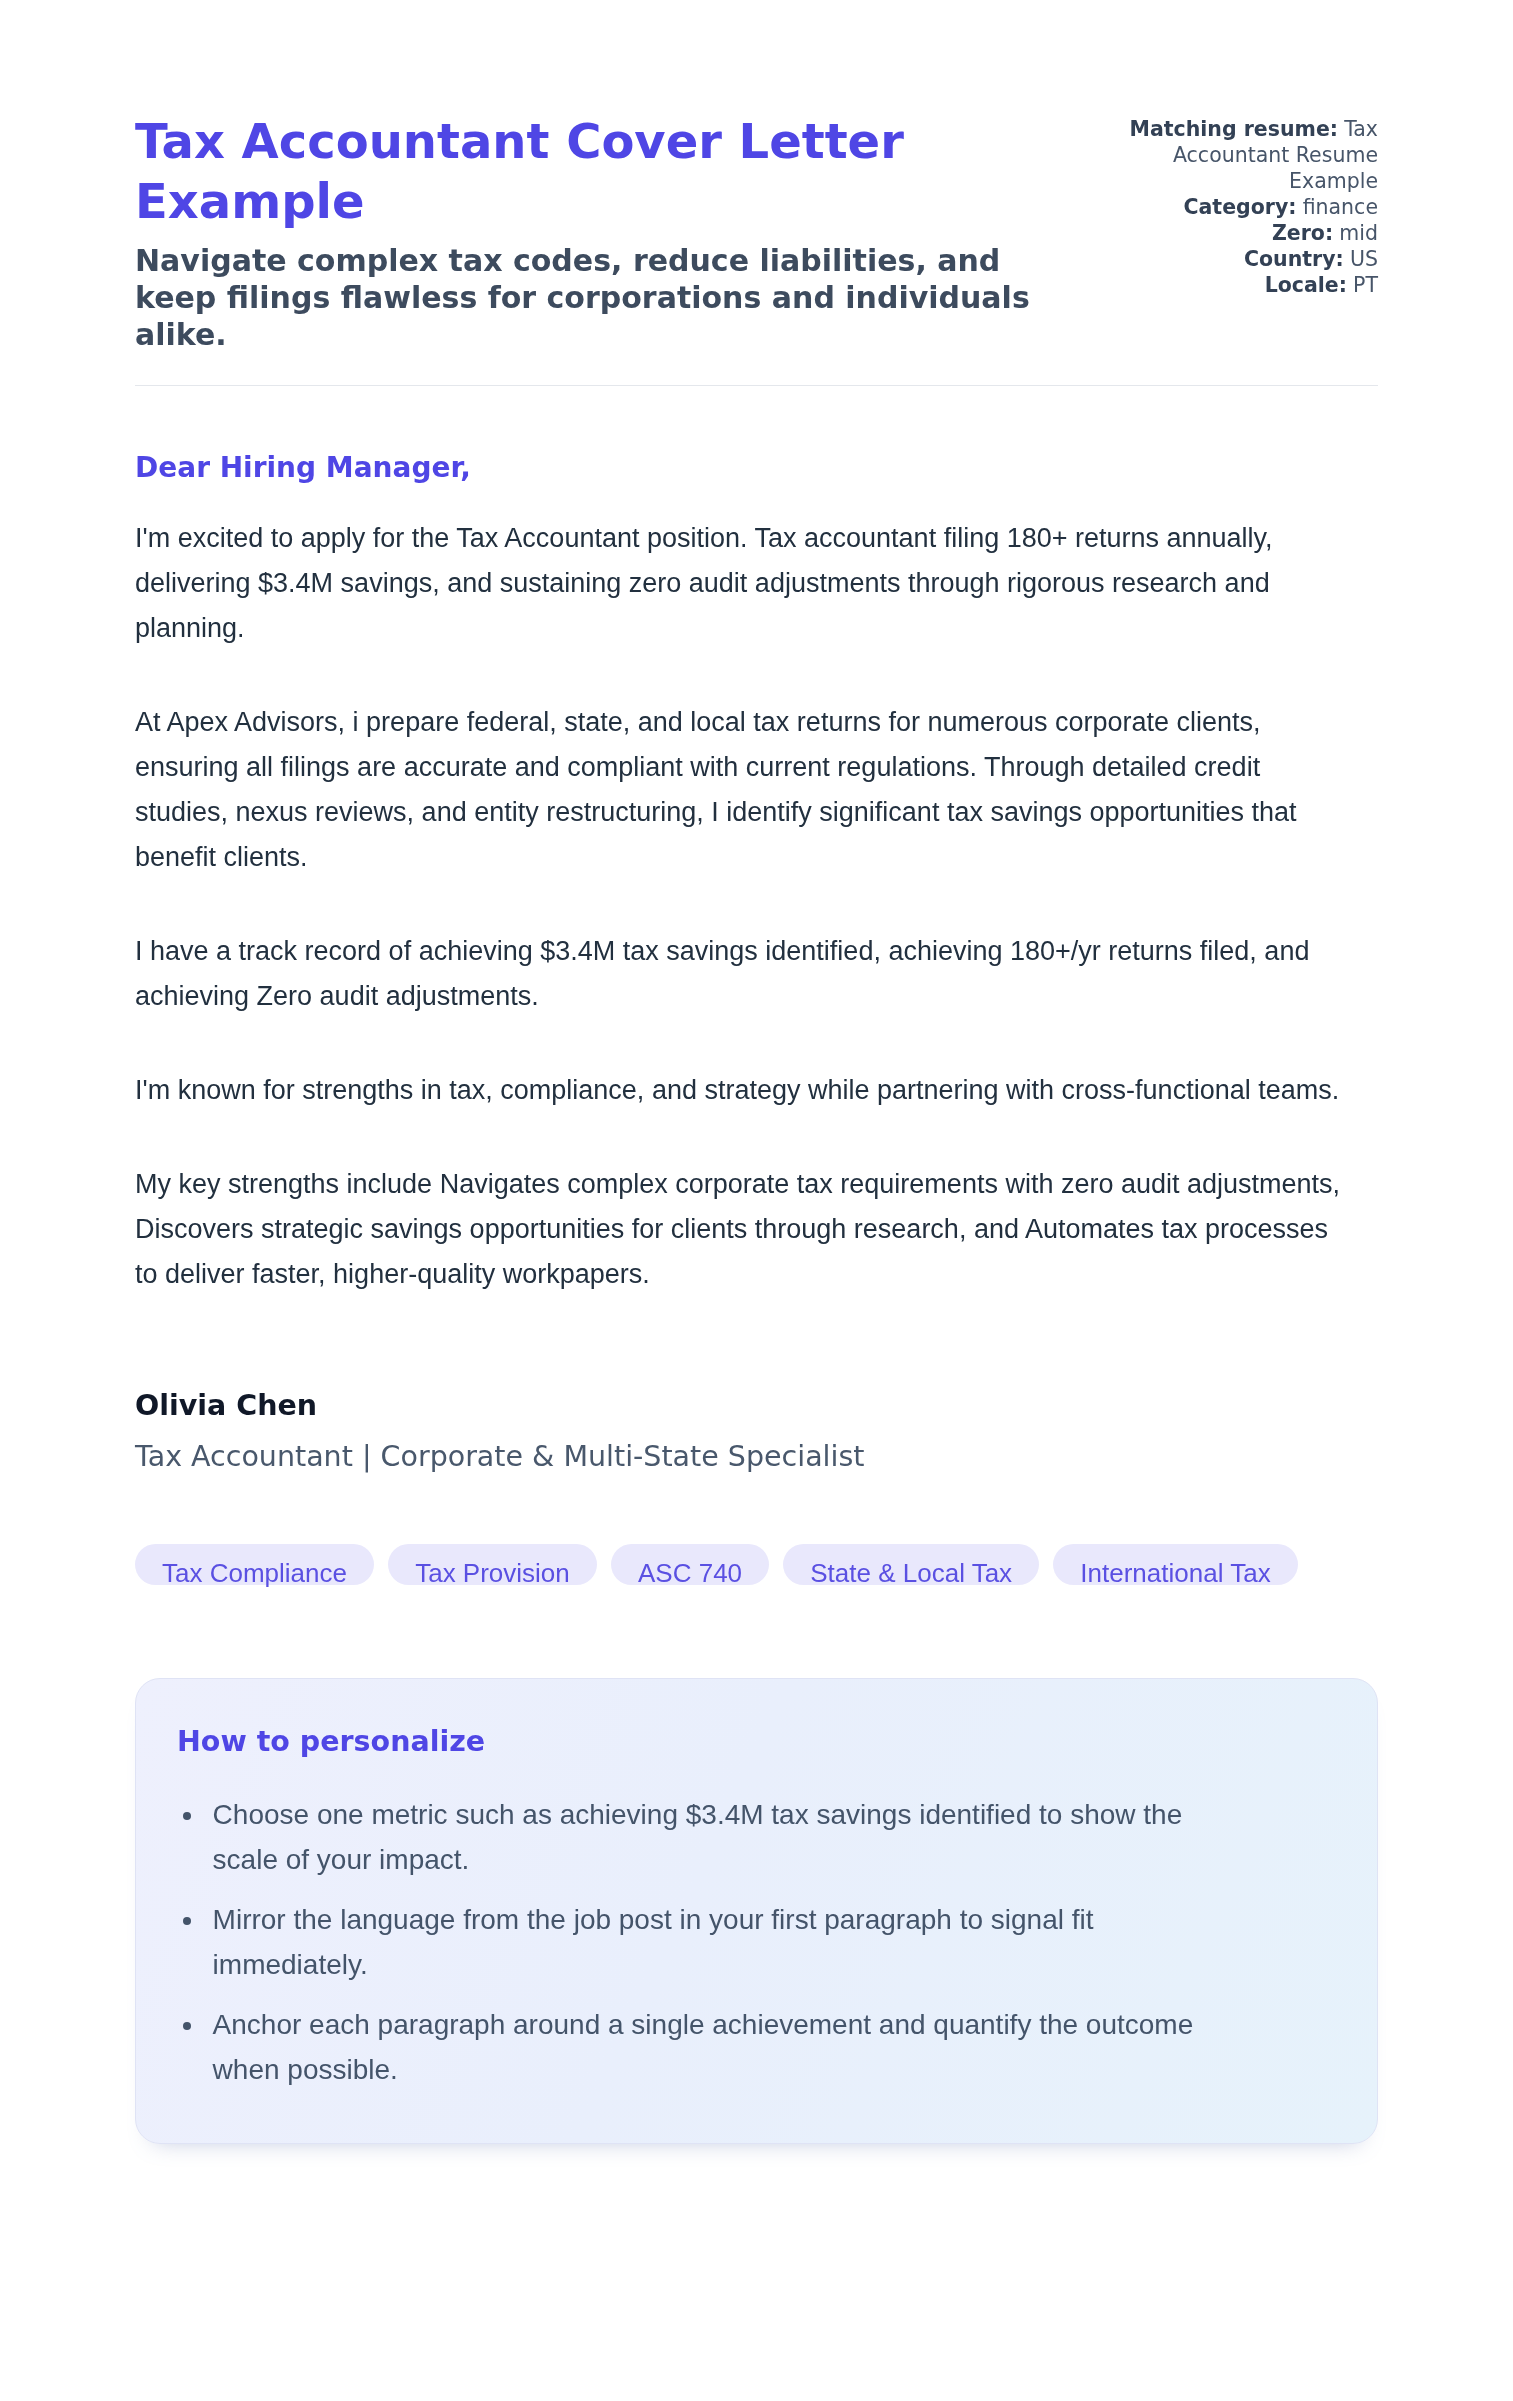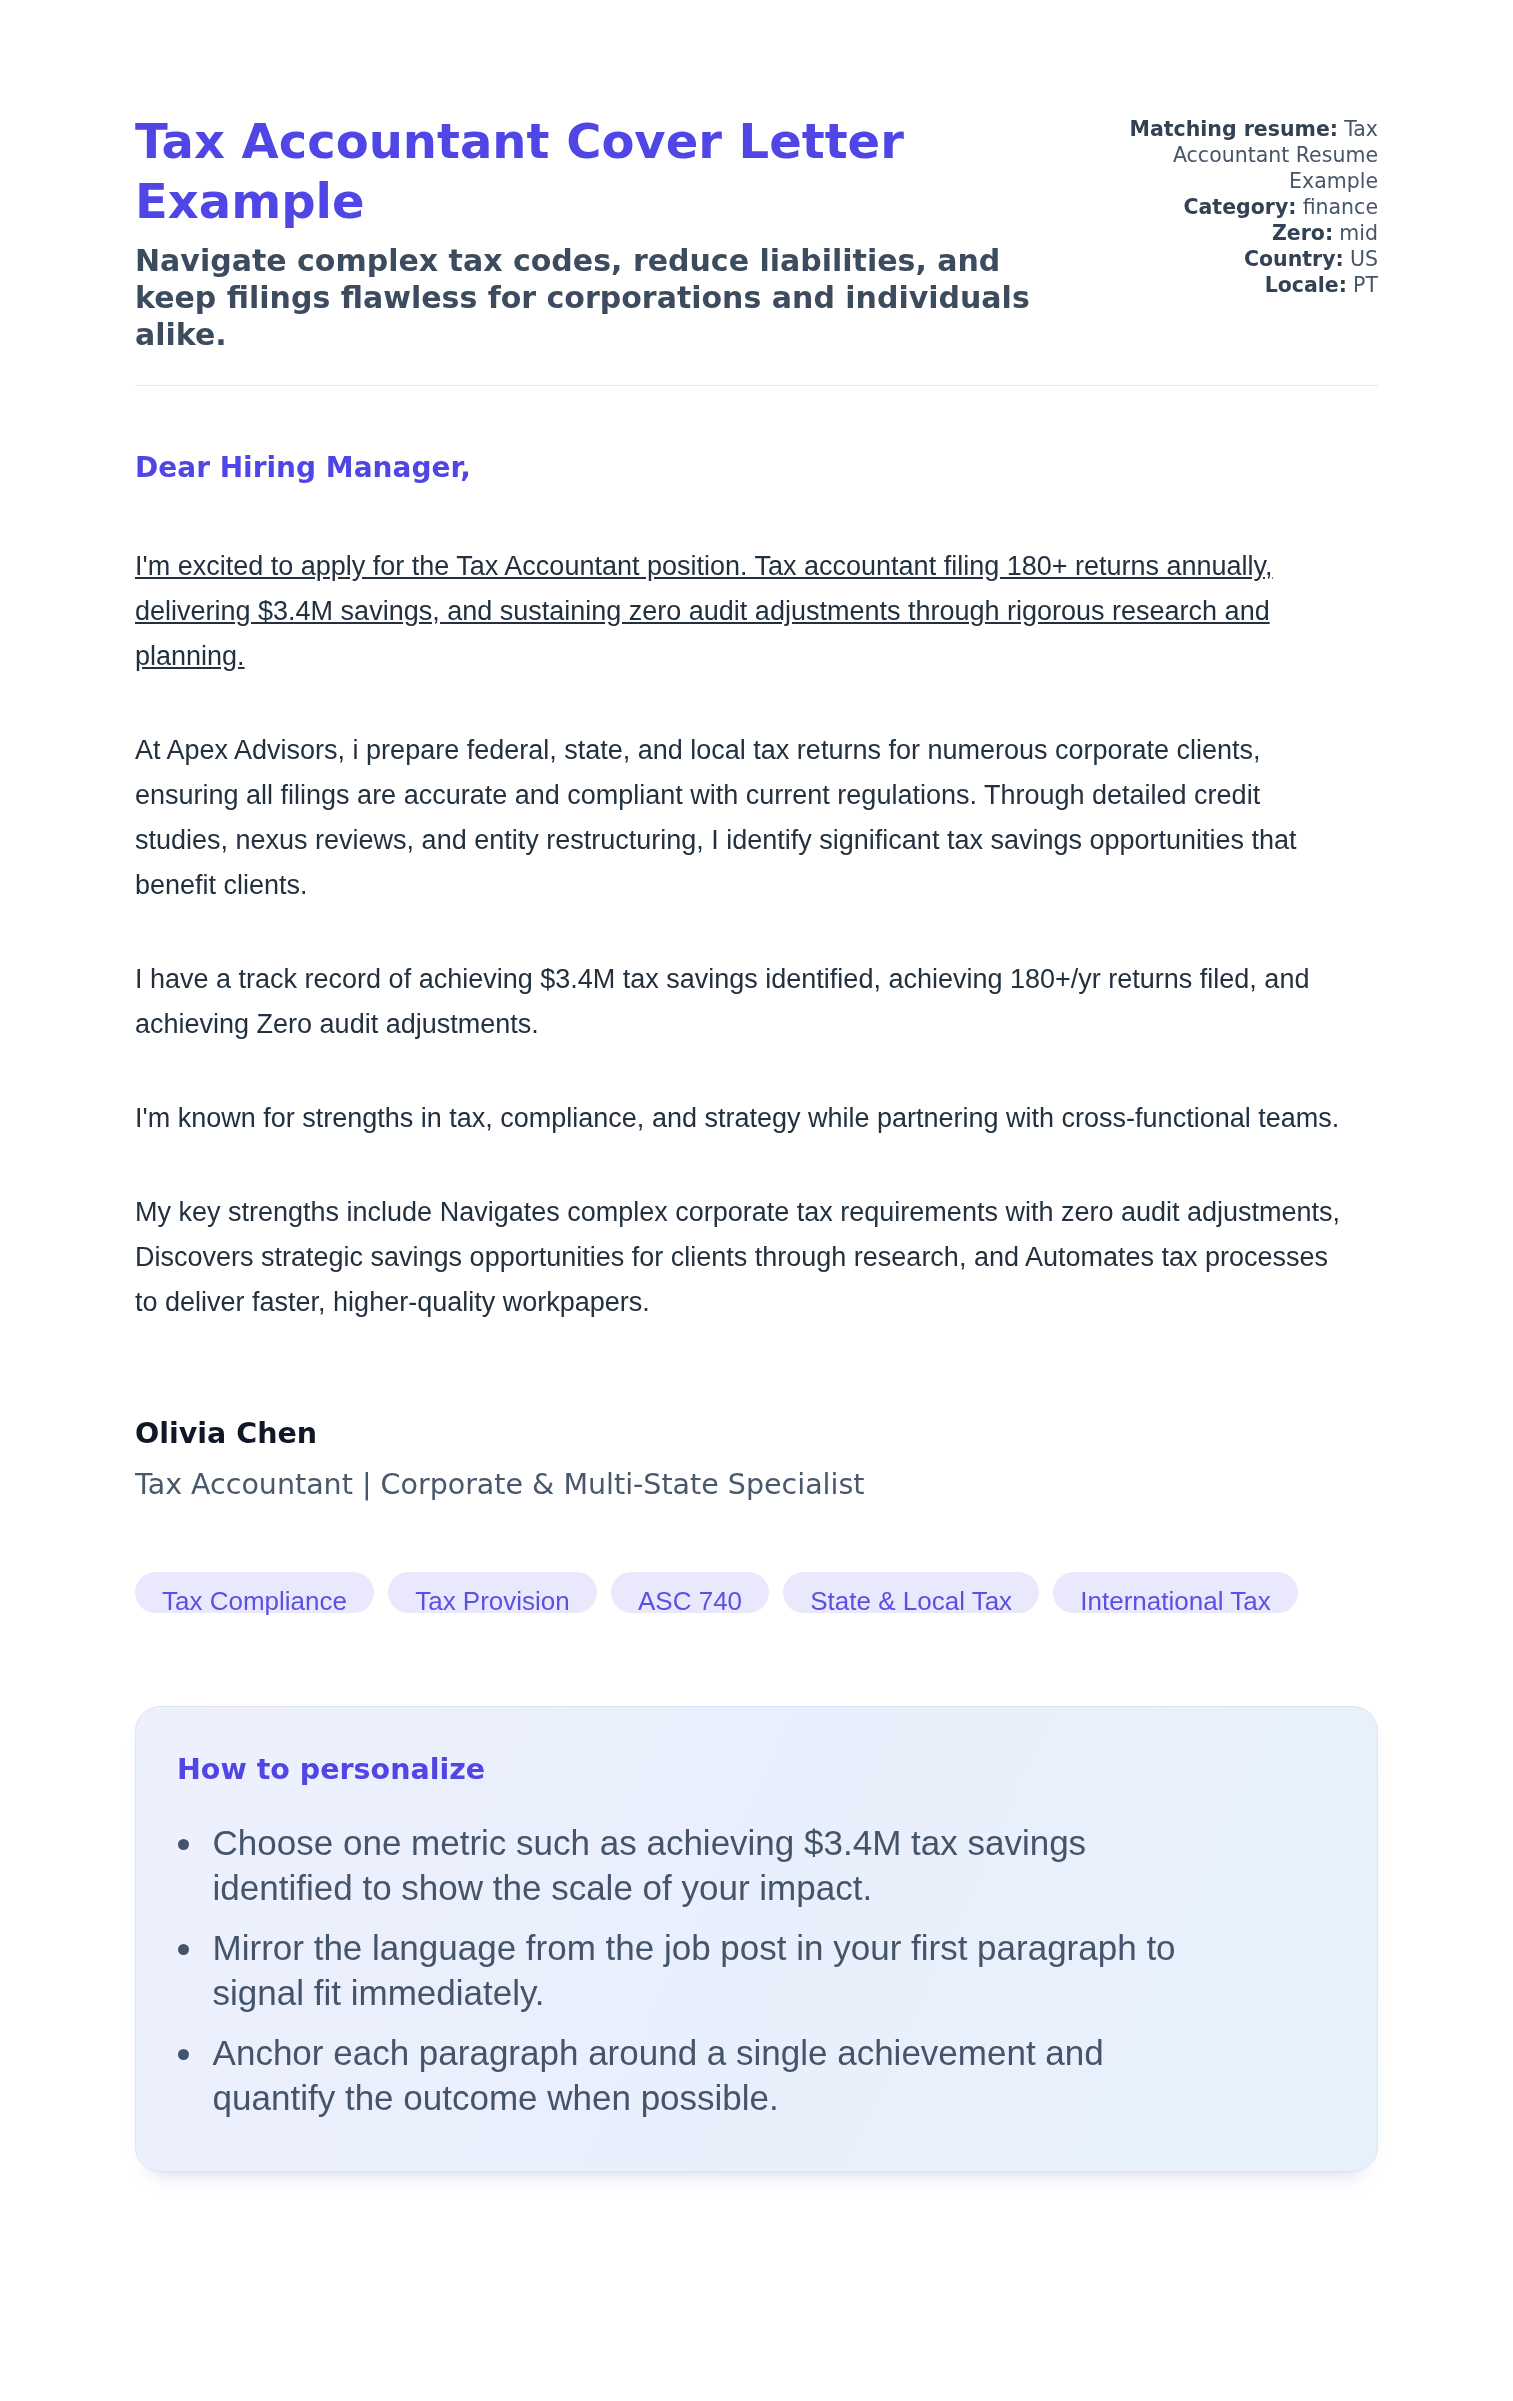--- a/index.html
+++ b/index.html
@@ -10,34 +10,34 @@
   .header-left{flex:1;min-width:0;}
   .title{margin:0;font-family:"DejaVu Sans",sans-serif;font-weight:bold;font-size:48px;line-height:60px;color:#4f46e5;max-width:837px;}
   .subtitle{margin-top:10.7px;font-family:"DejaVu Sans",sans-serif;font-weight:bold;font-size:30px;line-height:37px;color:#3d4b5e;max-width:943px;}
   .meta{width:281px;flex-shrink:0;padding-top:5.3px;text-align:right;font-family:"DejaVu Sans",sans-serif;font-size:20.5px;line-height:26px;color:#475569;}
   .meta-row b{color:#334155;font-weight:bold;margin-right:6.2px;}
 
   .divider{border:none;border-top:1.8px solid #e4e7ec;margin:32px 0 0;}
 
   .greeting{margin-top:64px;font-family:"DejaVu Sans",sans-serif;font-weight:bold;font-size:28px;line-height:36px;color:#4f46e5;}
   .letter p{margin:49px 0 0;font-family:"Liberation Sans",sans-serif;font-size:27px;line-height:45px;color:#22303f;max-width:1211px;}
-  .letter p.first{margin-top:58px;text-decoration:underline;}
+  .letter p.first{margin-top:30px;}
 
   .sig-name{margin-top:89px;font-family:"DejaVu Sans",sans-serif;font-weight:bold;font-size:28.5px;line-height:39px;color:#101828;}
   .sig-role{margin-top:12.5px;font-family:"DejaVu Sans",sans-serif;font-size:28.5px;line-height:39px;color:#49586c;}
 
   .tags{margin-top:68px;display:flex;gap:14.2px;flex-wrap:wrap;}
   .tag{background:#e9e8fc;color:#5a50e2;border-radius:889px;padding:0 27px;font-family:"Liberation Sans",sans-serif;font-size:26px;line-height:58px;height:41px;white-space:nowrap;}
 
   .tipbox{margin-top:93px;border-radius:25px;padding:45px 41px 36px;
     background:linear-gradient(115deg,#eef0fd 0%,#e9effc 45%,#e6f2fb 100%);
     border:0.9px solid #dfe3f5;box-shadow:0 14.2px 23px -18px rgba(90,110,170,.4);}
   .tipbox h2{margin:0;font-family:"DejaVu Sans",sans-serif;font-weight:bold;font-size:28.5px;line-height:36px;color:#4f46e5;}
   .tipbox ul{margin:32px 0 0;padding:0 0 0 28.5px;}
-  .tipbox li{font-family:"Liberation Sans",sans-serif;font-size:35px;line-height:45px;color:#44546a;max-width:992px;margin:0 0 15px;padding-left:7.1px;}
+  .tipbox li{font-family:"Liberation Sans",sans-serif;font-size:28px;line-height:45px;color:#44546a;max-width:992px;margin:0 0 15px;padding-left:7.1px;}
   .tipbox li::marker{color:#44546a;}
 </style>
 </head>
 <body>
 
 <div class="page">
   <div class="container">
 
     <div class="header">
       <div class="header-left">

